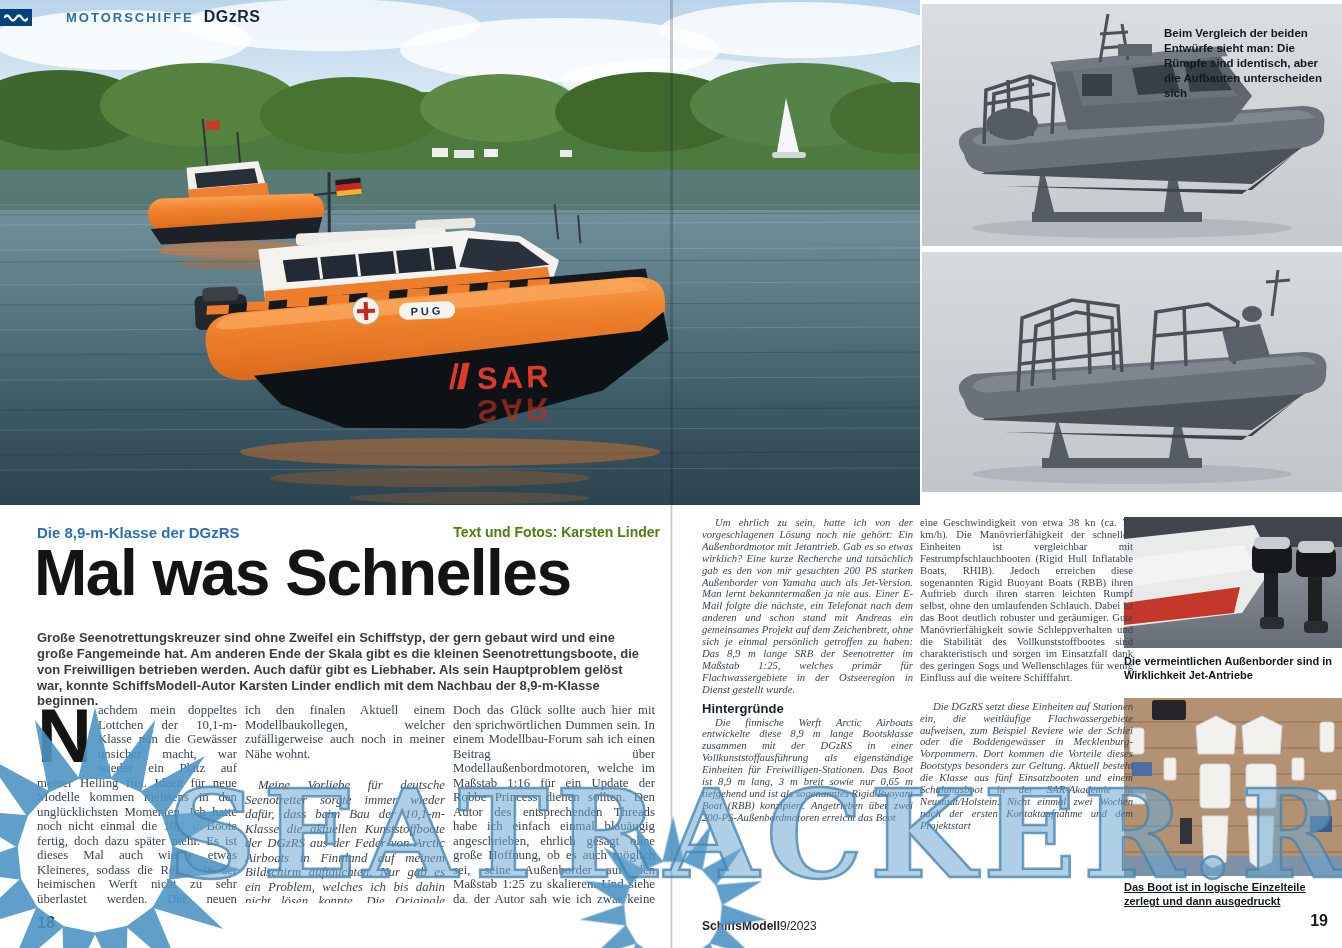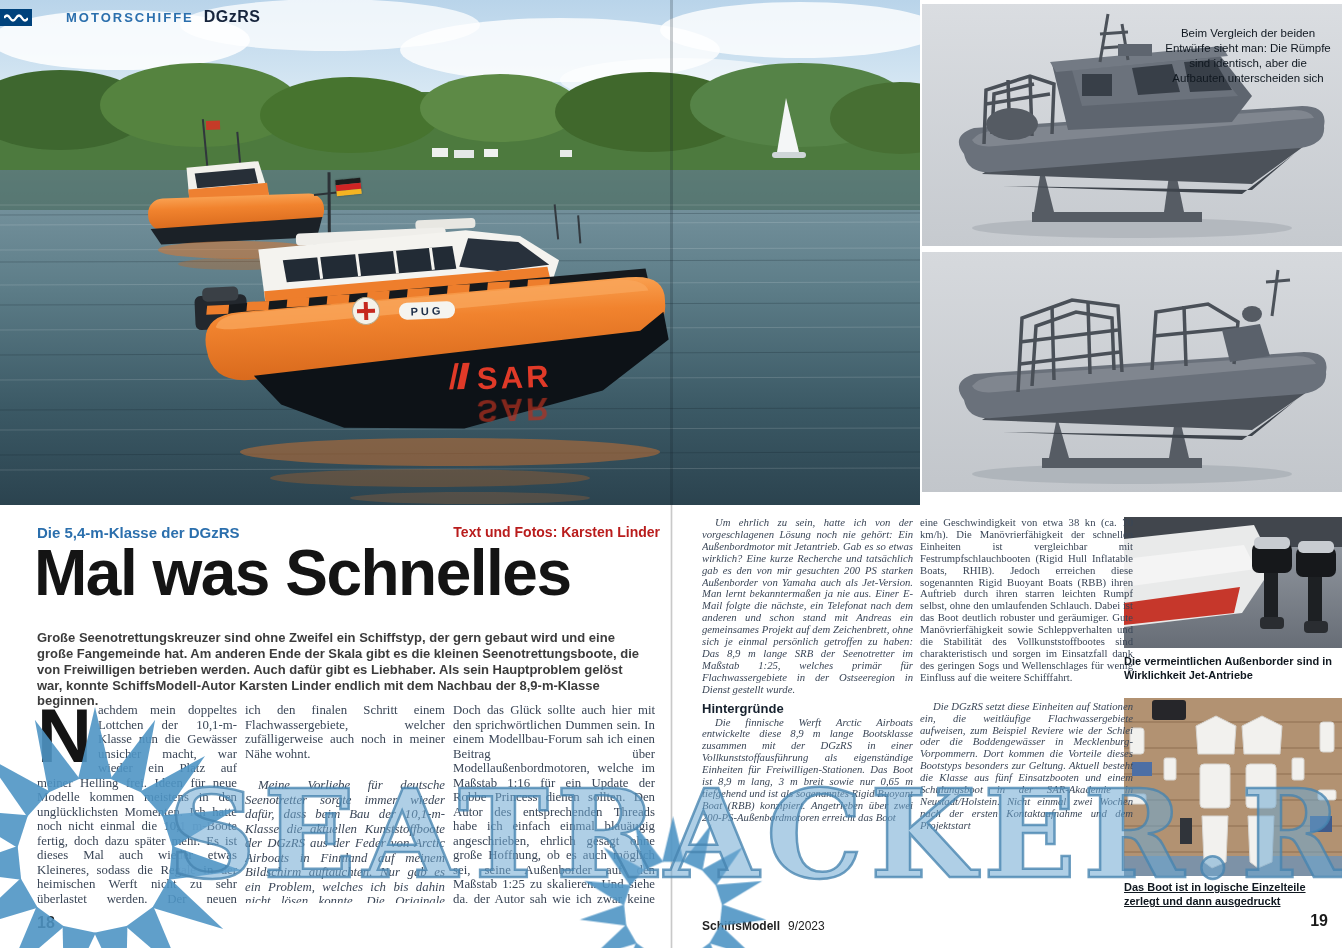--- a/index.html
+++ b/index.html
@@ -29,25 +29,25 @@
   .de-flag{position:absolute;left:336px;top:179px;width:25px;height:16px;z-index:3;transform:rotate(-6deg);
       box-shadow:0 0 2px rgba(0,0,0,.4);}
   .de-flag b{display:block;height:33.3%;}
   .de-flag b:nth-child(1){background:#1d1d1d;}
   .de-flag b:nth-child(2){background:#cf2424;}
   .de-flag b:nth-child(3){background:#f4b422;}
   
   .cad-panel{position:absolute;left:922px;width:420px;overflow:hidden;}
   .cad1{top:4px;height:242px;}
   .cad2{top:252px;height:240px;}
-  .cad-caption{position:absolute;right:10px;top:22px;width:168px;text-align:center;
-      font-weight:normal;font-size:11.5px;line-height:1.3;color:#101820;z-index:5;}
+  .cad-caption{position:absolute;right:10px;top:22px;width:168px;text-align:left;
+      font-weight:bold;font-size:11.5px;line-height:1.3;color:#101820;z-index:5;}
   
   .kicker{position:absolute;left:37px;top:524px;font-size:15px;font-weight:bold;color:#2b6fad;z-index:2;}
-  .byline{position:absolute;right:682px;top:524px;font-size:14px;font-weight:bold;color:#b91c1c;z-index:2;}
+  .byline{position:absolute;right:682px;top:524px;font-size:14px;font-weight:bold;color:#4d7c0f;z-index:2;}
   .headline{position:absolute;left:34px;top:536px;width:640px;font-size:64px;font-weight:900;
       letter-spacing:-1.5px;color:#141414;z-index:2;font-family:"Liberation Sans",sans-serif;}
   .lead{position:absolute;left:37px;top:630px;width:604px;font-size:13px;font-weight:bold;
       color:#3c3c3c;line-height:1.22;z-index:2;}
   .col{position:absolute;font-family:"Liberation Serif",serif;color:#3a4657;text-align:justify;z-index:2;overflow:hidden;}
   .col p{margin:0;}
   .col p + p{margin-top:17px;}
   .lcol{top:703px;height:200px;font-size:12.8px;line-height:14.5px;}
   .col1{left:37px;width:200px;}
   .col2{left:245px;width:200px;}
@@ -67,21 +67,21 @@
   .rail-caption{position:absolute;left:1124px;width:218px;font-weight:bold;
       font-size:11px;line-height:1.3;color:#101820;z-index:2;}
   .cap-motors{top:654px;}
   .cap-parts{top:880px;text-decoration:underline;}
   
   .pagenum{position:absolute;font-weight:bold;font-size:16px;color:#1a1a1a;z-index:2;}
   .pn-left{left:37px;top:914px;}
   .pn-right{right:14px;top:912px;}
   .footer-center{position:absolute;left:702px;top:919px;font-size:12px;color:#222;z-index:2;}
   .footer-center b{font-weight:bold;}
-  .footer-center span{margin-left:8px;}
+  .footer-center span{}
   
   .gutter-top{position:absolute;left:670px;top:0;width:3px;height:505px;background:rgba(20,30,40,.22);z-index:4;}
   .gutter-bottom{position:absolute;left:670px;top:505px;width:3px;height:443px;
       background:linear-gradient(to right,#ffffff,#c9c9c9,#ffffff);z-index:4;}
   
   .wm-text{position:absolute;left:168px;top:762px;font-family:"DejaVu Serif",serif;font-weight:bold;
       font-size:122px;letter-spacing:7px;white-space:nowrap;z-index:50;
       color:rgba(110,168,210,.55);-webkit-text-stroke:2.5px rgba(70,132,176,.78);pointer-events:none;}
   .wm-star{position:absolute;z-index:49;pointer-events:none;}
 </style>
@@ -315,30 +315,30 @@
 
       <polygon points="300,78 338,72 348,104 308,110" fill="#5a616b"></polygon>
       <ellipse cx="330" cy="62" rx="10" ry="8" fill="#555b63"></ellipse>
       <g stroke="#4c525a" stroke-width="3" fill="none">
         <line x1="356" y1="18" x2="350" y2="64"></line>
           <line x1="344" y1="30" x2="368" y2="28"></line>
       </g>
     </svg>
   </div>
 
-  <div class="kicker">Die 5,4-m-Klasse der DGzRS</div>
+  <div class="kicker">Die 8,9-m-Klasse der DGzRS</div>
   <div class="byline">Text und Fotos: Karsten Linder</div>
   <div class="headline">Mal was Schnelles</div>
   <div class="lead">Große Seenotrettungskreuzer sind ohne Zweifel ein Schiffstyp, der gern gebaut wird und eine große Fangemeinde hat. Am anderen Ende der Skala gibt es die kleinen Seenotrettungsboote, die von Freiwilligen betrieben werden. Auch dafür gibt es Liebhaber. Als sein Hauptproblem gelöst war, konnte SchiffsModell-Autor Karsten Linder endlich mit dem Nachbau der 8,9-m-Klasse beginnen.</div>
 
   <div class="col lcol col1">
     <p><span class="dropcap">N</span><span>achdem mein doppeltes Lottchen der 10,1-m-Klasse nun die Gewässer unsicher macht, war wieder ein Platz auf meiner Helling frei. Ideen für neue Modelle kommen meistens in den unglücklichsten Momenten. Ich hatte noch nicht einmal die 10,1 m-Boote fertig, doch dazu später mehr. Es ist dieses Mal auch wieder etwas Kleineres, sodass die Regale in der heimischen Werft nicht zu sehr überlastet werden. Der neuen Entwicklungstechnik sei Dank, entstand auch dieses schnelle Projekt wieder am PC. Eigentlich verdanke</span></p>
   </div>
   <div class="col lcol col2">
-    <p>ich den finalen Schritt einem Flachwassergebiete, welcher zufälligerweise auch noch in meiner Nähe wohnt.</p>
+    <p>ich den finalen Aktuell einem Modellbaukollegen, welcher zufälligerweise auch noch in meiner Nähe wohnt.</p>
     <p class="indent">Meine Vorliebe für deutsche Seenotretter sorgte immer wieder dafür, dass beim Bau der 10,1-m-Klasse die aktuellen Kunststoffboote der DGzRS aus der Feder von Arctic Airboats in Finnland auf meinem Bildschirm auftauchten. Nur gab es ein Problem, welches ich bis dahin nicht lösen konnte. Die Originale haben als Antrieb zwei Außenbordmotoren, welche im Maßstab 1:25 für mich als Hobbyisten nicht mechanisch realisierbar waren.</p>
   </div>
   <div class="col lcol col3">
     <p>Doch das Glück sollte auch hier mit den sprichwörtlichen Dummen sein. In einem Modellbau-Forum sah ich einen Beitrag über Modellaußenbordmotoren, welche im Maßstab 1:16 für ein Update der Robbe Princess dienen sollten. Den Autor des entsprechenden Threads habe ich einfach einmal blauäugig angeschrieben, ehrlich gesagt ohne große Hoffnung, ob es auch möglich sei, seine Außenborder auf den Maßstab 1:25 zu skalieren. Und siehe da, der Autor sah wie ich zwar keine Möglichkeit, den Motor stabil mit einem 90°-Getriebe zu realisieren, doch seine Lösung war einfach und genial.</p>
   </div>
 
   <div class="col rcol col4">
     <p class="indent">Um ehrlich zu sein, hatte ich von der vorgeschlagenen Lösung noch nie gehört: Ein Außenbordmotor mit Jetantrieb. Gab es so etwas wirklich? Eine kurze Recherche und tatsächlich gab es den von mir gesuchten 200 PS starken Außenborder von Yamaha auch als Jet-Version. Man lernt bekanntermaßen ja nie aus. Einer E-Mail folgte die nächste, ein Telefonat nach dem anderen und schon stand mit Andreas ein gemeinsames Projekt auf dem Zeichenbrett, ohne sich je einmal persönlich getroffen zu haben: Das 8,9 m lange SRB der Seenotretter im Maßstab 1:25, welches primär für Flachwassergebiete in der Ostseeregion in Dienst gestellt wurde.</p>
     <h3 class="subhead">Hintergründe</h3>
     <p class="indent">Die finnische Werft Arctic Airboats entwickelte diese 8,9 m lange Bootsklasse zusammen mit der DGzRS in einer Vollkunststoffausführung als eigenständige Einheiten für Freiwilligen-Stationen. Das Boot ist 8,9 m lang, 3 m breit sowie nur 0,65 m tiefgehend und ist als sogenanntes Rigid Buoyant Boat (RBB) konzipiert. Angetrieben über zwei 200-PS-Außenbordmotoren erreicht das Boot</p>

